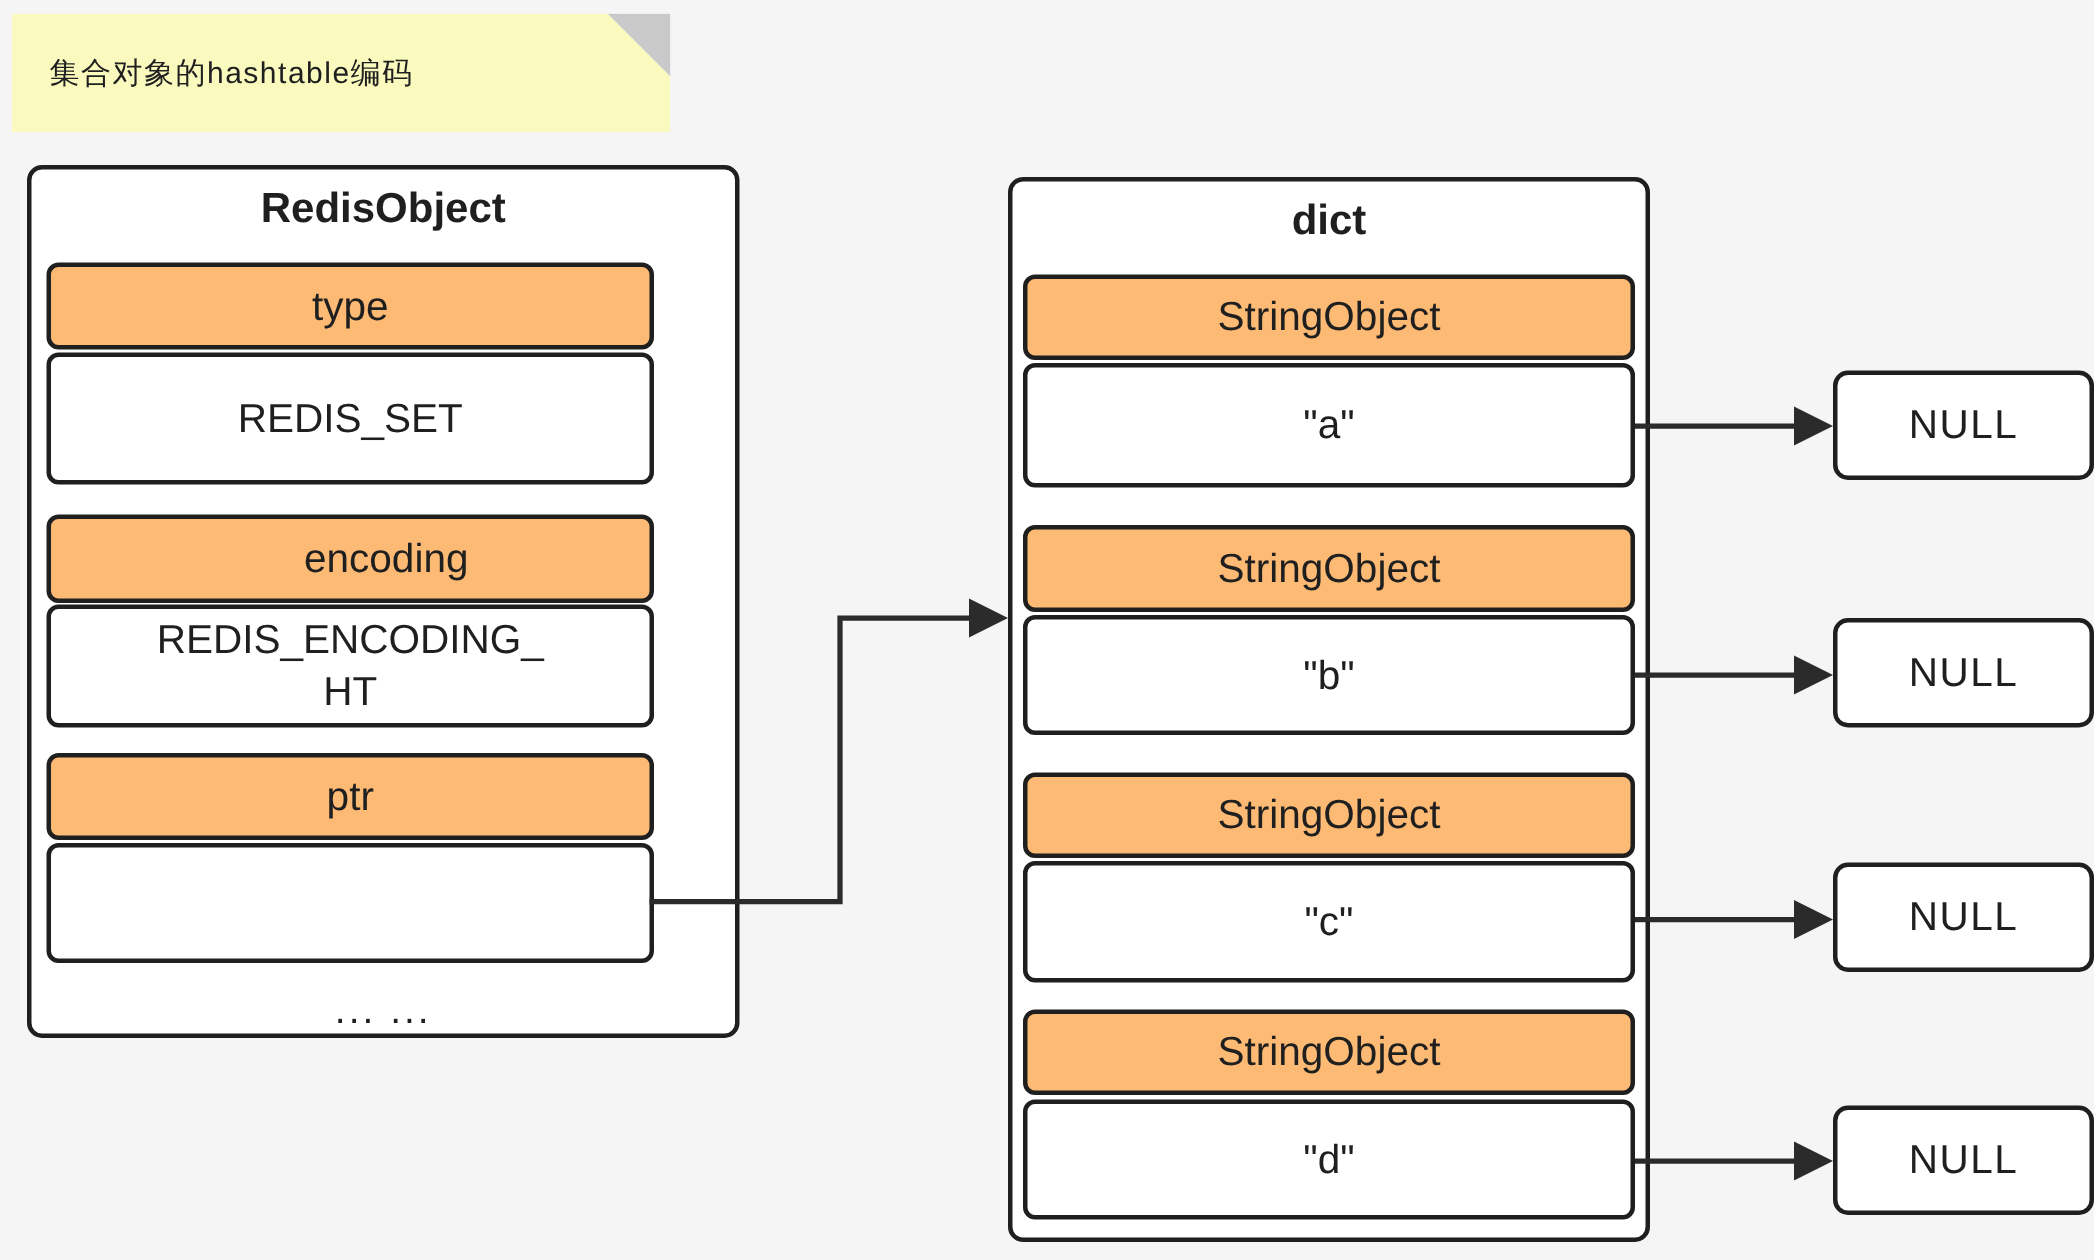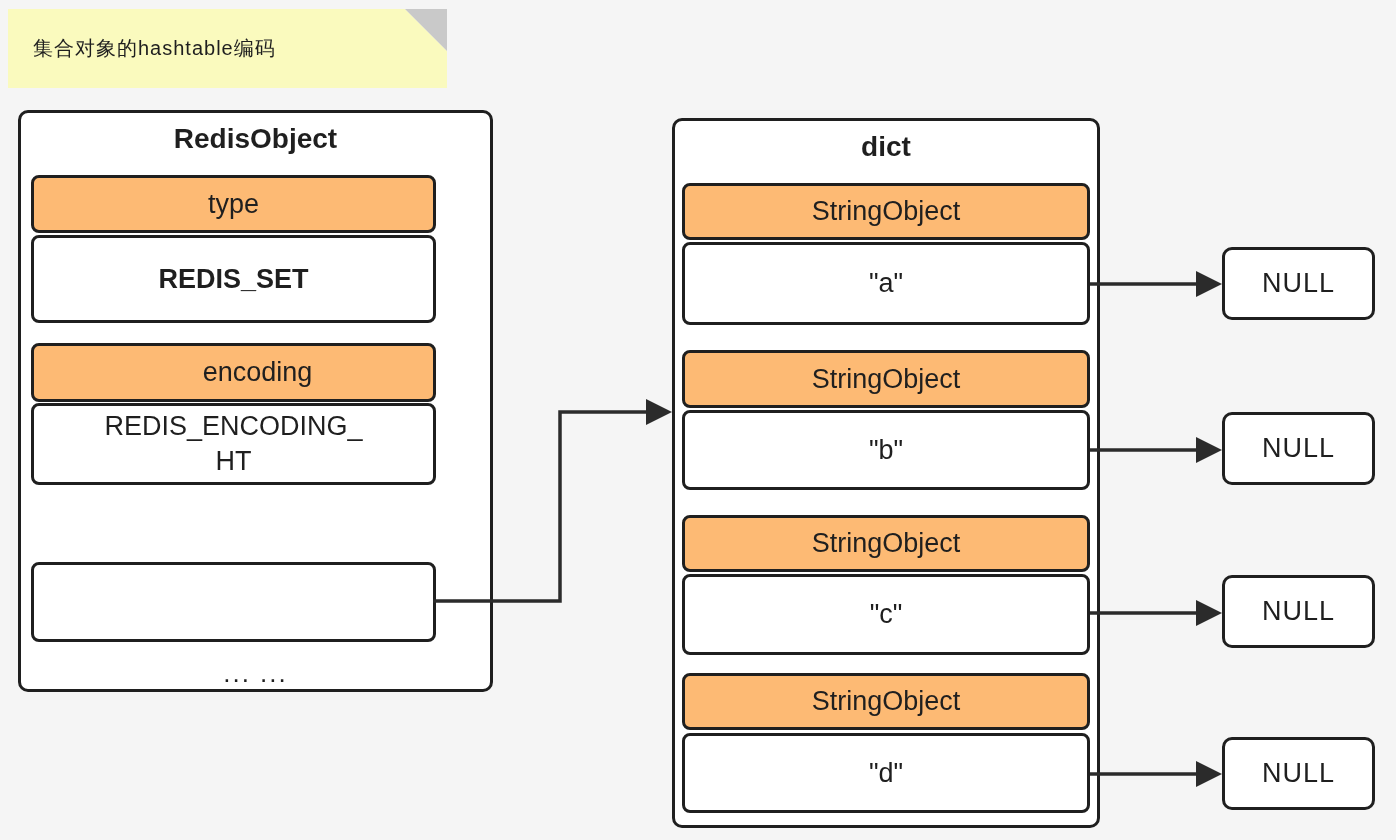--- a/index.html
+++ b/index.html
@@ -45,21 +45,21 @@
   .row.white{background:#ffffff;}
   .prewrap{white-space:pre-line;line-height:1.3;}
 
   .ellipsis{
     position:absolute;left:0;right:0;text-align:center;
     font-size:26px;letter-spacing:2px;
   }
 
   
   .null-box{
-    width:153px;height:73px;background:#ffffff;
+    width:174px;height:73px;background:#ffffff;
     border:3px solid #1f1f1f;border-radius:10px;
     display:flex;align-items:center;justify-content:center;
     font-size:27px;letter-spacing:1px;
   }
 
   svg.overlay{position:absolute;left:0;top:0;pointer-events:none;}
   .arrow-line{stroke:#2b2b2b;stroke-width:3.5;fill:none;}
   .arrow-head{fill:#2b2b2b;stroke:none;}
 </style>
 </head>
@@ -67,26 +67,27 @@
 
 <div class="abs note">
   <div class="note-text">集合对象的hashtable编码</div>
 </div>
 <div class="abs note-fold"></div>
 
 <div class="abs container" style="left:18px;top:110px;width:475px;height:582px;">
   <div class="container-title">RedisObject</div>
 
   <div class="row green" style="left:10px;top:62px;width:405px;height:58px;">type</div>
-  <div class="row white" style="left:10px;top:122px;width:405px;height:88px;font-weight:bold;">REDIS_SET</div>
+  <div class="row white" style="left:10px;top:122px;width:405px;height:88px;">REDIS_SET</div>
 
   <div class="row green" style="left:10px;top:230px;width:405px;height:59px;padding-left:48px;">encoding</div>
   <div class="row white prewrap" style="left:10px;top:290px;width:405px;height:82px;">REDIS_ENCODING_
 HT</div>
 
+  <div class="row green" style="left:10px;top:389px;width:405px;height:58px;">ptr</div>
   <div class="row white" style="left:10px;top:449px;width:405px;height:80px;"></div>
 
   <div class="ellipsis" style="top:545px;">... ...</div>
 </div>
 
 <div class="abs container" style="left:672px;top:118px;width:428px;height:710px;">
   <div class="container-title">dict</div>
 
   <div class="row green" style="left:7px;top:62px;width:408px;height:57px;">StringObject</div>
   <div class="row white" style="left:7px;top:121px;width:408px;height:83px;">"a"</div>

